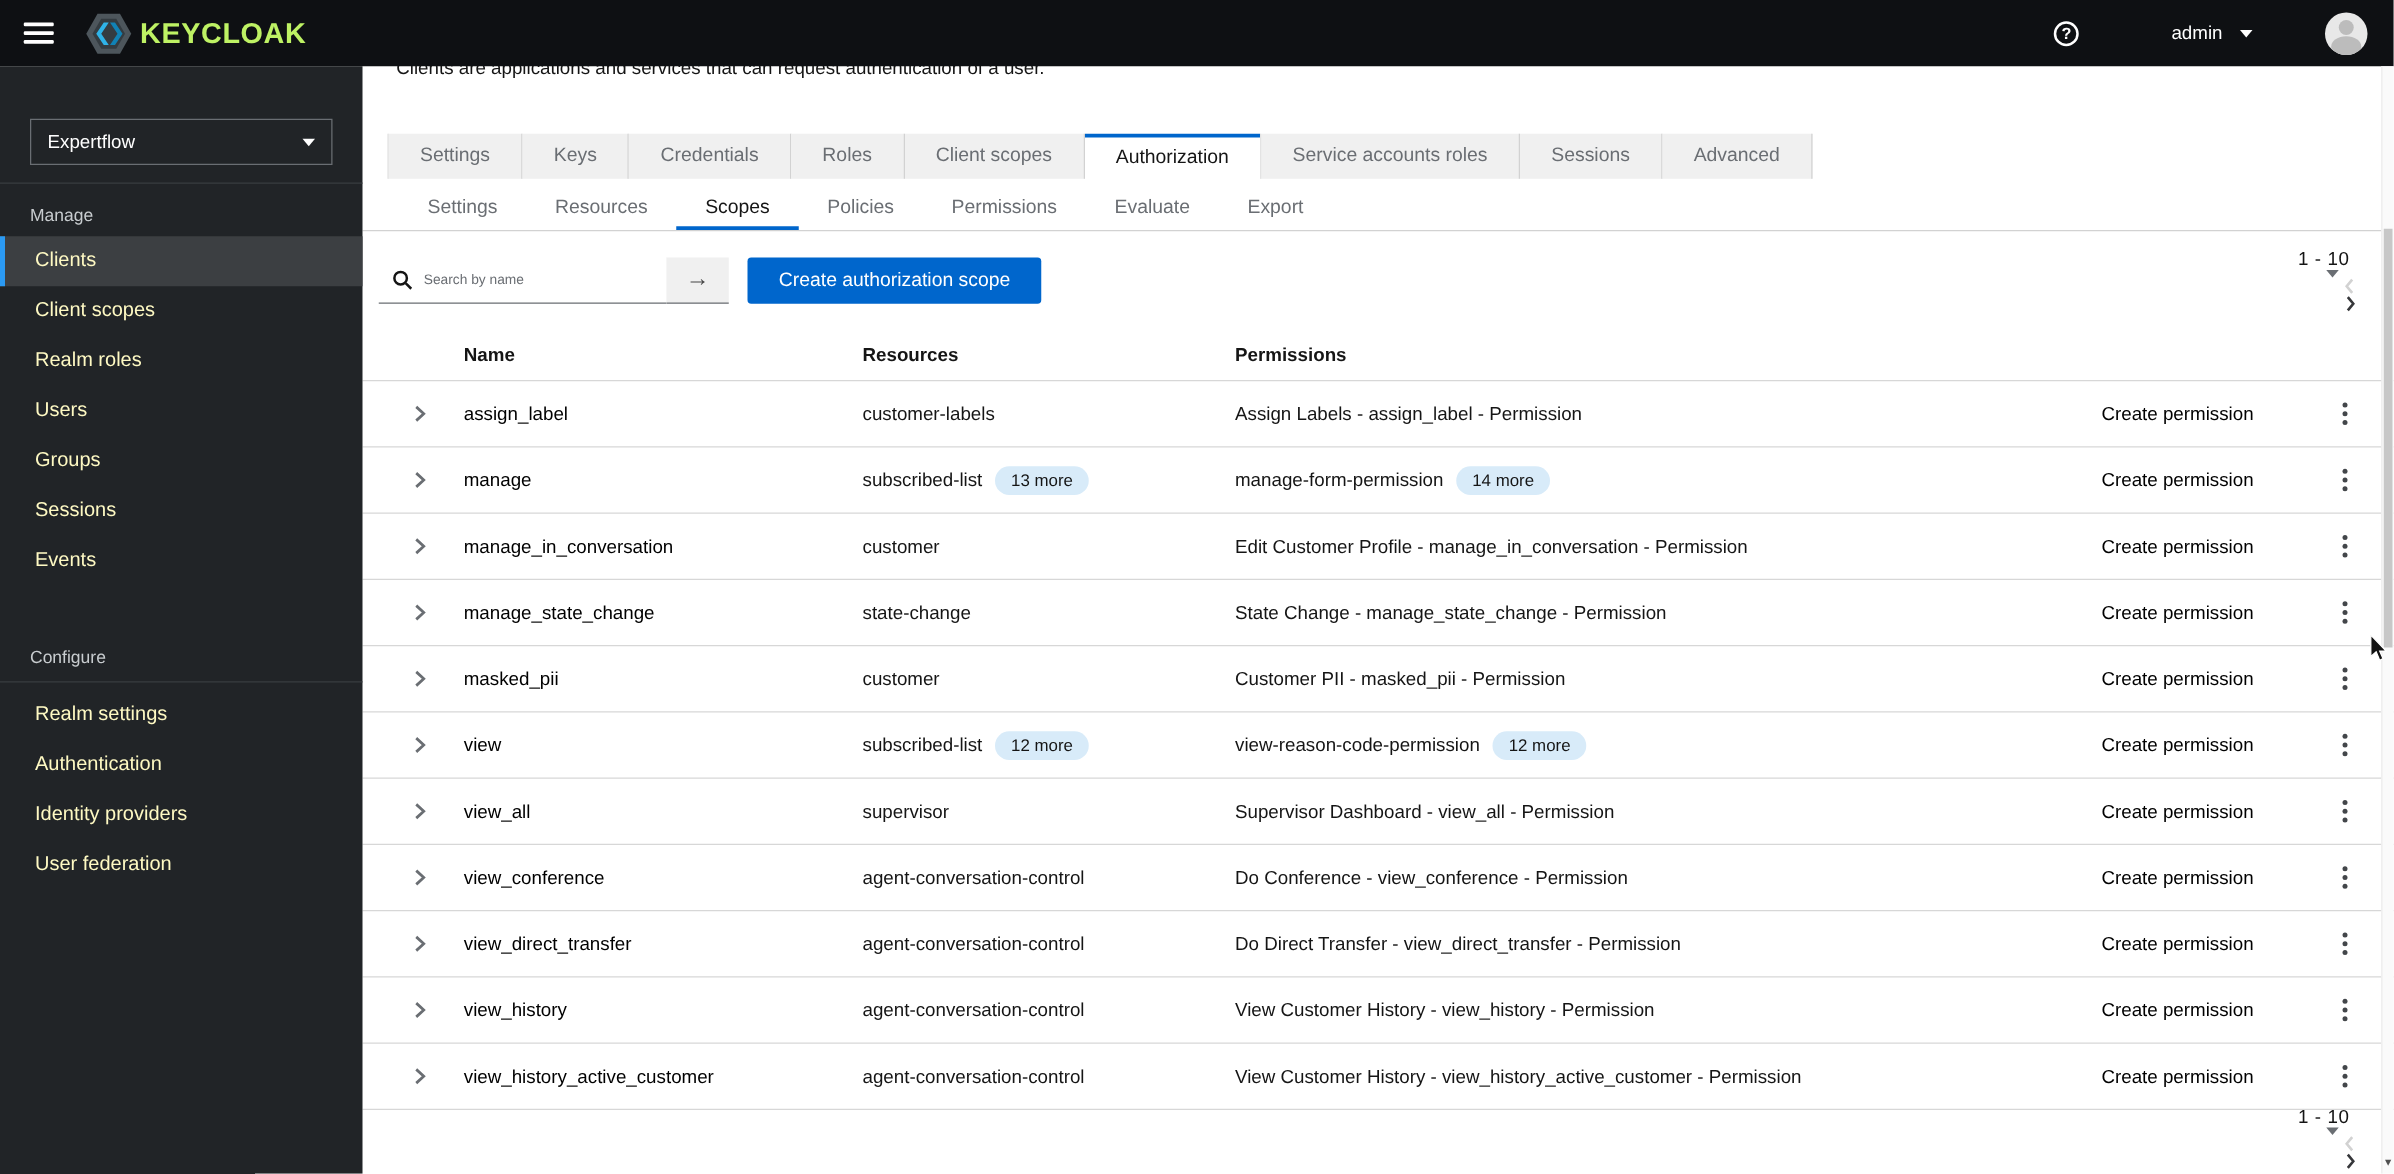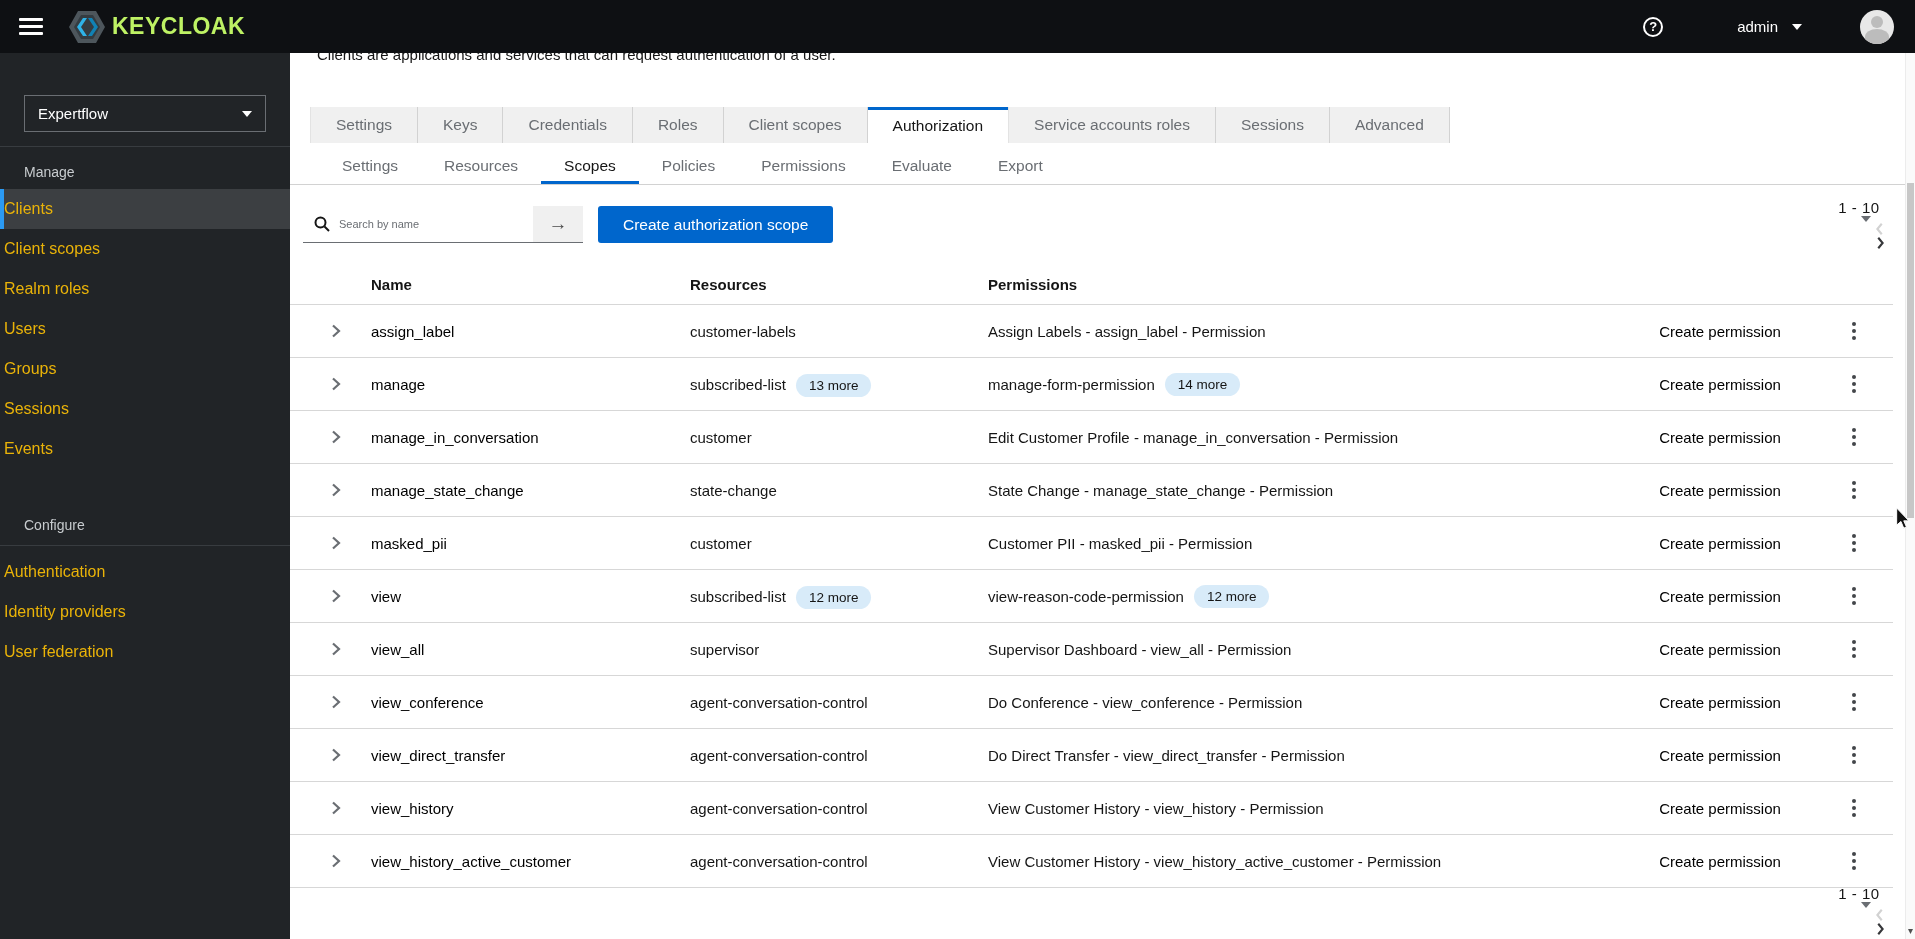--- a/index.html
+++ b/index.html
@@ -37,21 +37,21 @@
   .sidebar { position:absolute; top:53px; left:0; width:290px; bottom:0; background:#212427; z-index:5; }
   .realm-select {
     margin:42px 24px 0 24px; height:37px; border:1px solid #6a6e73; display:flex; align-items:center;
     color:#ffffff; font-size:15px; padding:0 13px; cursor:pointer;
   }
   .realm-select .caret-down { margin-left:auto; border-top-color:#ffffff; }
   .sidebar-divider { border-top:1px solid #383c40; margin-top:14px; }
   .nav-section-title { color:#c8cccf; font-size:14px; padding:17px 24px 9px 24px; }
   .nav-section.with-divider .nav-section-title { border-bottom:1px solid #383c40; padding-bottom:12px; margin-bottom:6px; }
   .nav-item {
-    height:40px; line-height:40px; color:#eab308; font-size:16px; cursor:pointer;
+    height:40px; line-height:40px; padding-left:24px; color:#fef9c3; font-size:16px; cursor:pointer;
     border-left:4px solid transparent;
   }
   .nav-item.active { background:#3c3f42; border-left-color:#2b9af3; }
   .nav-section + .nav-section { margin-top:31px; }
 
   
   .content { position:absolute; left:290px; top:53px; right:0; bottom:0; background:#ffffff; }
   .page-desc { position:absolute; top:-7px; left:27px; font-size:15px; color:#151515; white-space:nowrap; }
 
   .main-tabs { position:absolute; top:54px; left:20px; display:flex; }
@@ -96,21 +96,21 @@
   .pagination { display:flex; align-items:center;flex-direction:column; }
   .toolbar .pagination { margin-left:auto; }
   .pag-range { font-size:15px; color:#151515; letter-spacing:0.5px; }
   .pag-caret { width:0; height:0; border-left:5px solid transparent; border-right:5px solid transparent; border-top:6px solid #6a6e73; margin-left:13px; cursor:pointer; }
   .pag-btn { background:none; border:none; padding:0; margin-left:42px; cursor:pointer; line-height:0; }
   .pag-btn svg { width:14px; height:14px; }
   .pag-btn.disabled { cursor:default; }
   .pagination-bottom { position:absolute; top:832px; right:28px; }
 
   
-  .scope-table { position:absolute; top:212px; left:0; right:22px; font-size:15px; }
+  .scope-table { position:absolute; top:212px; left:0; right:0; font-size:15px; }
   .t-row { display:flex; align-items:center; height:53px; border-bottom:1px solid #d7d7d7; }
   .t-head { height:40px; font-weight:bold; }
   .cell-expand { flex:0 0 81px; padding-left:36px; display:flex; align-items:center; }
   .cell-name { flex:0 0 319px; }
   .cell-resources { flex:0 0 298px; }
   .cell-permissions { flex:1; display:flex; align-items:center; }
   .cell-action { flex:0 0 190px; text-align:center; }
   .cell-kebab { flex:0 0 78px; display:flex; justify-content:center; }
   .expand-toggle { background:none; border:none; padding:4px; cursor:pointer; line-height:0; }
   .link { color:#000000; cursor:pointer; text-decoration:none; }
@@ -172,20 +172,21 @@
         <div class="nav-item active">Clients</div>
         <div class="nav-item">Client scopes</div>
         <div class="nav-item">Realm roles</div>
         <div class="nav-item">Users</div>
         <div class="nav-item">Groups</div>
         <div class="nav-item">Sessions</div>
         <div class="nav-item">Events</div>
       </div>
       <div class="nav-section with-divider">
         <div class="nav-section-title">Configure</div>
+        <div class="nav-item">Realm settings</div>
         <div class="nav-item">Authentication</div>
         <div class="nav-item">Identity providers</div>
         <div class="nav-item">User federation</div>
       </div>
     </div>
 </nav>
 
 <main class="content">
   <div class="page-desc">Clients are applications and services that can request authentication of a user.</div>
 

